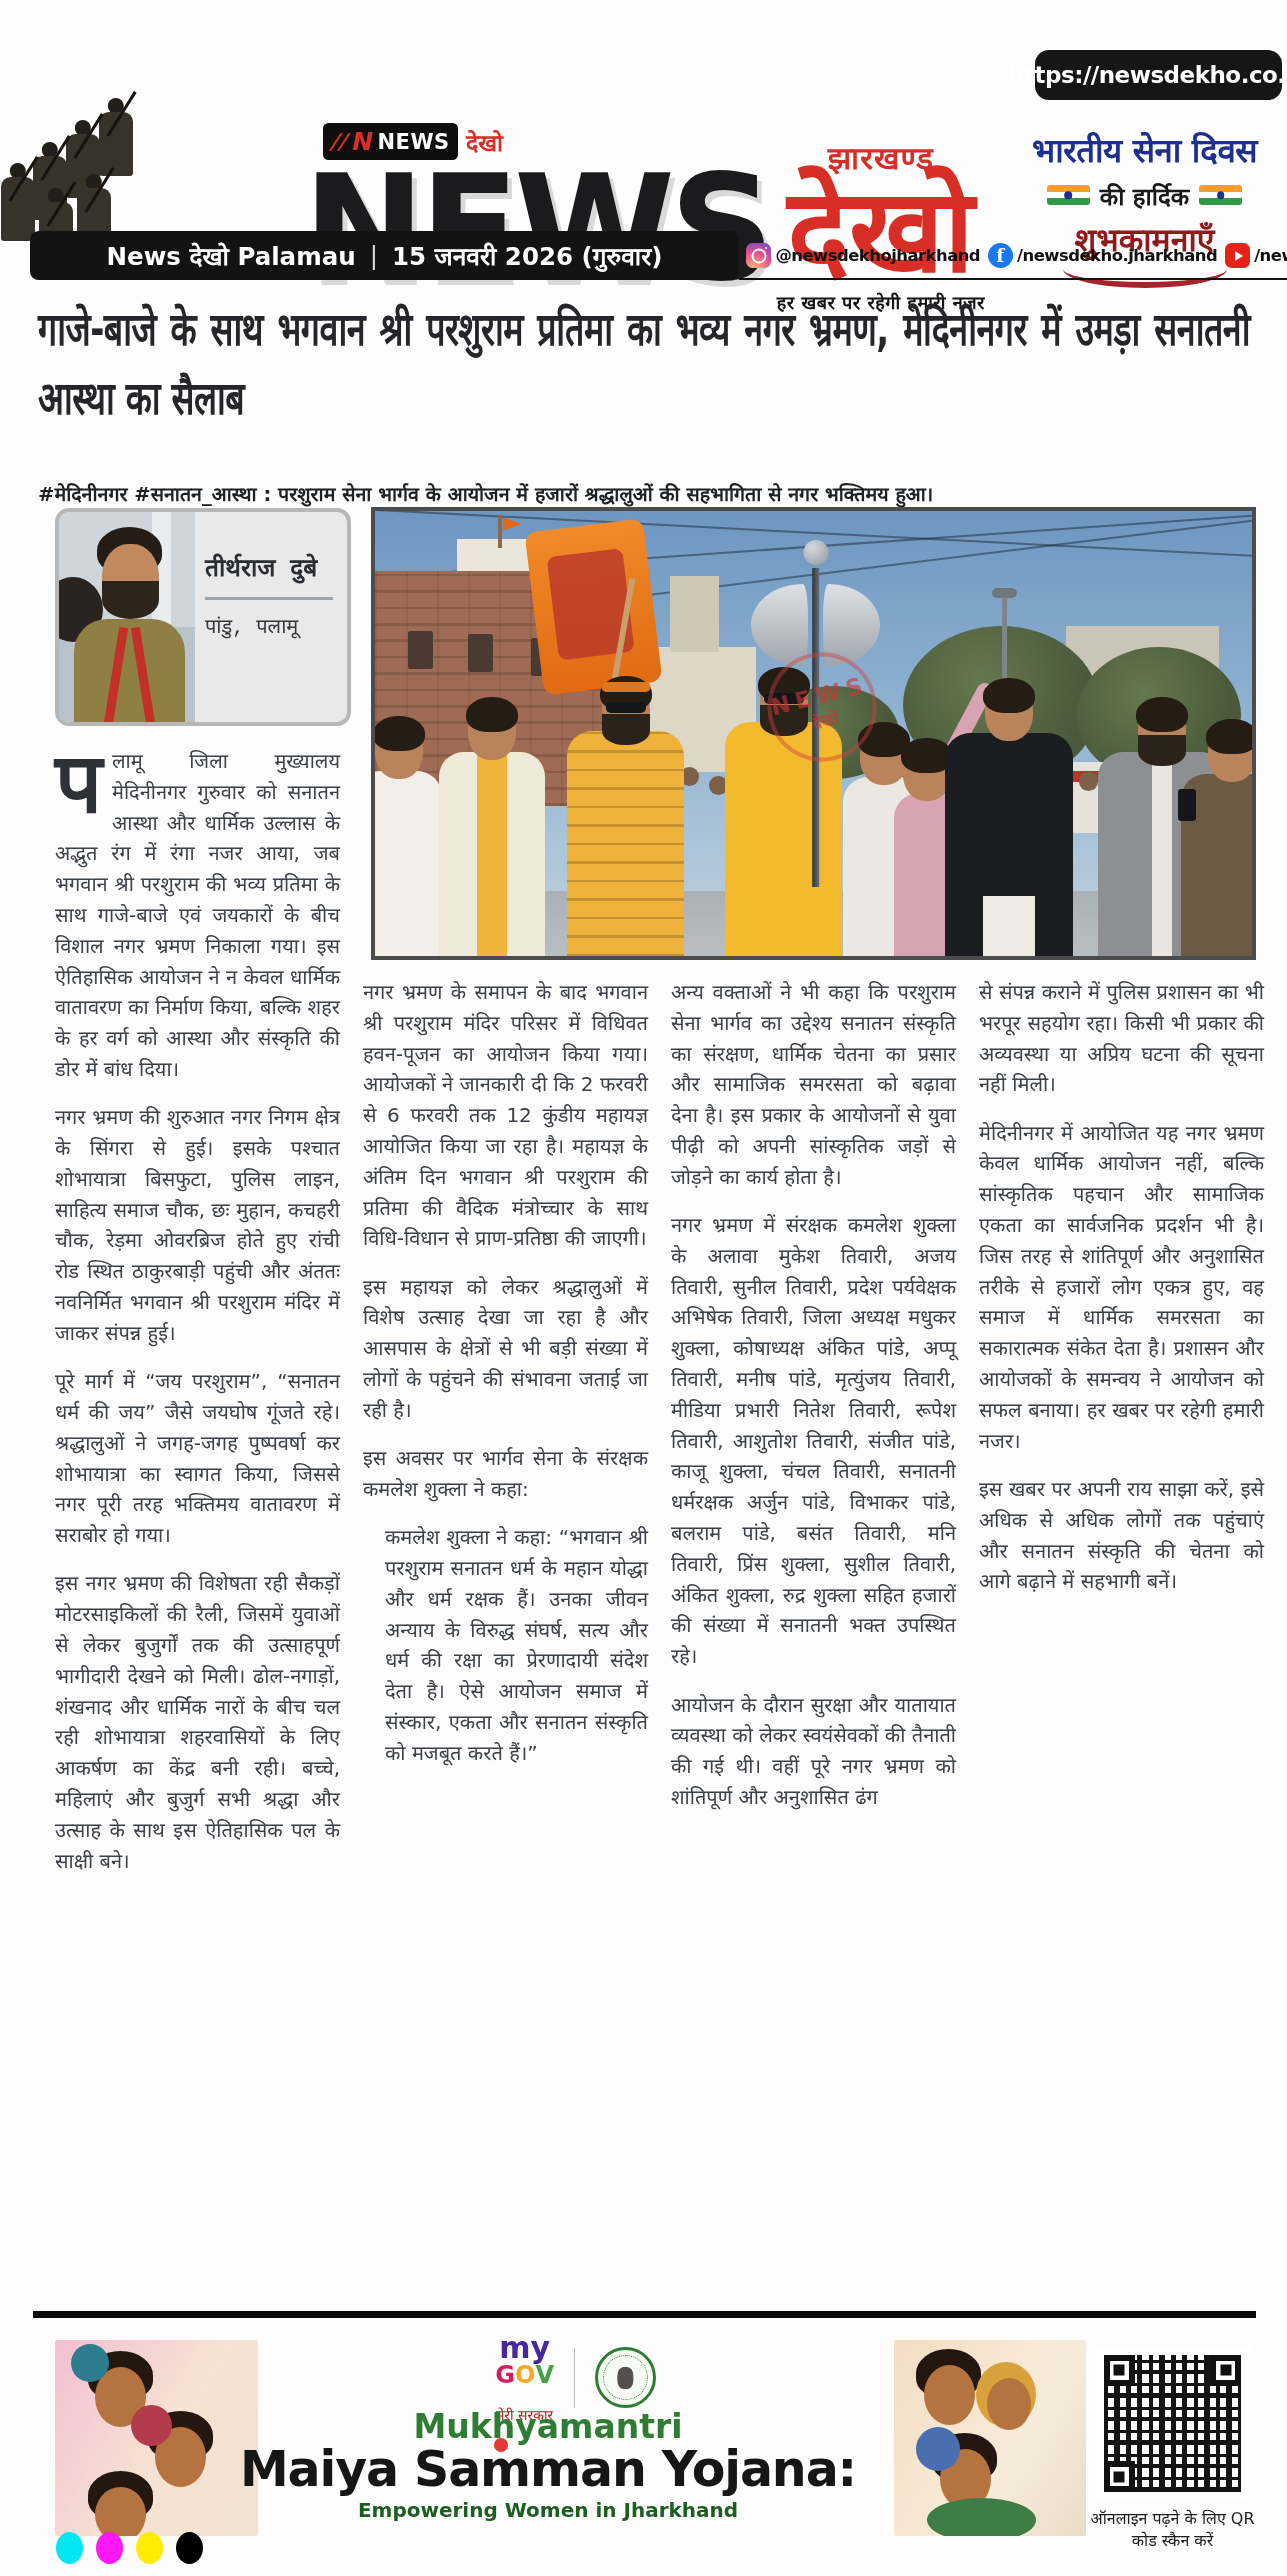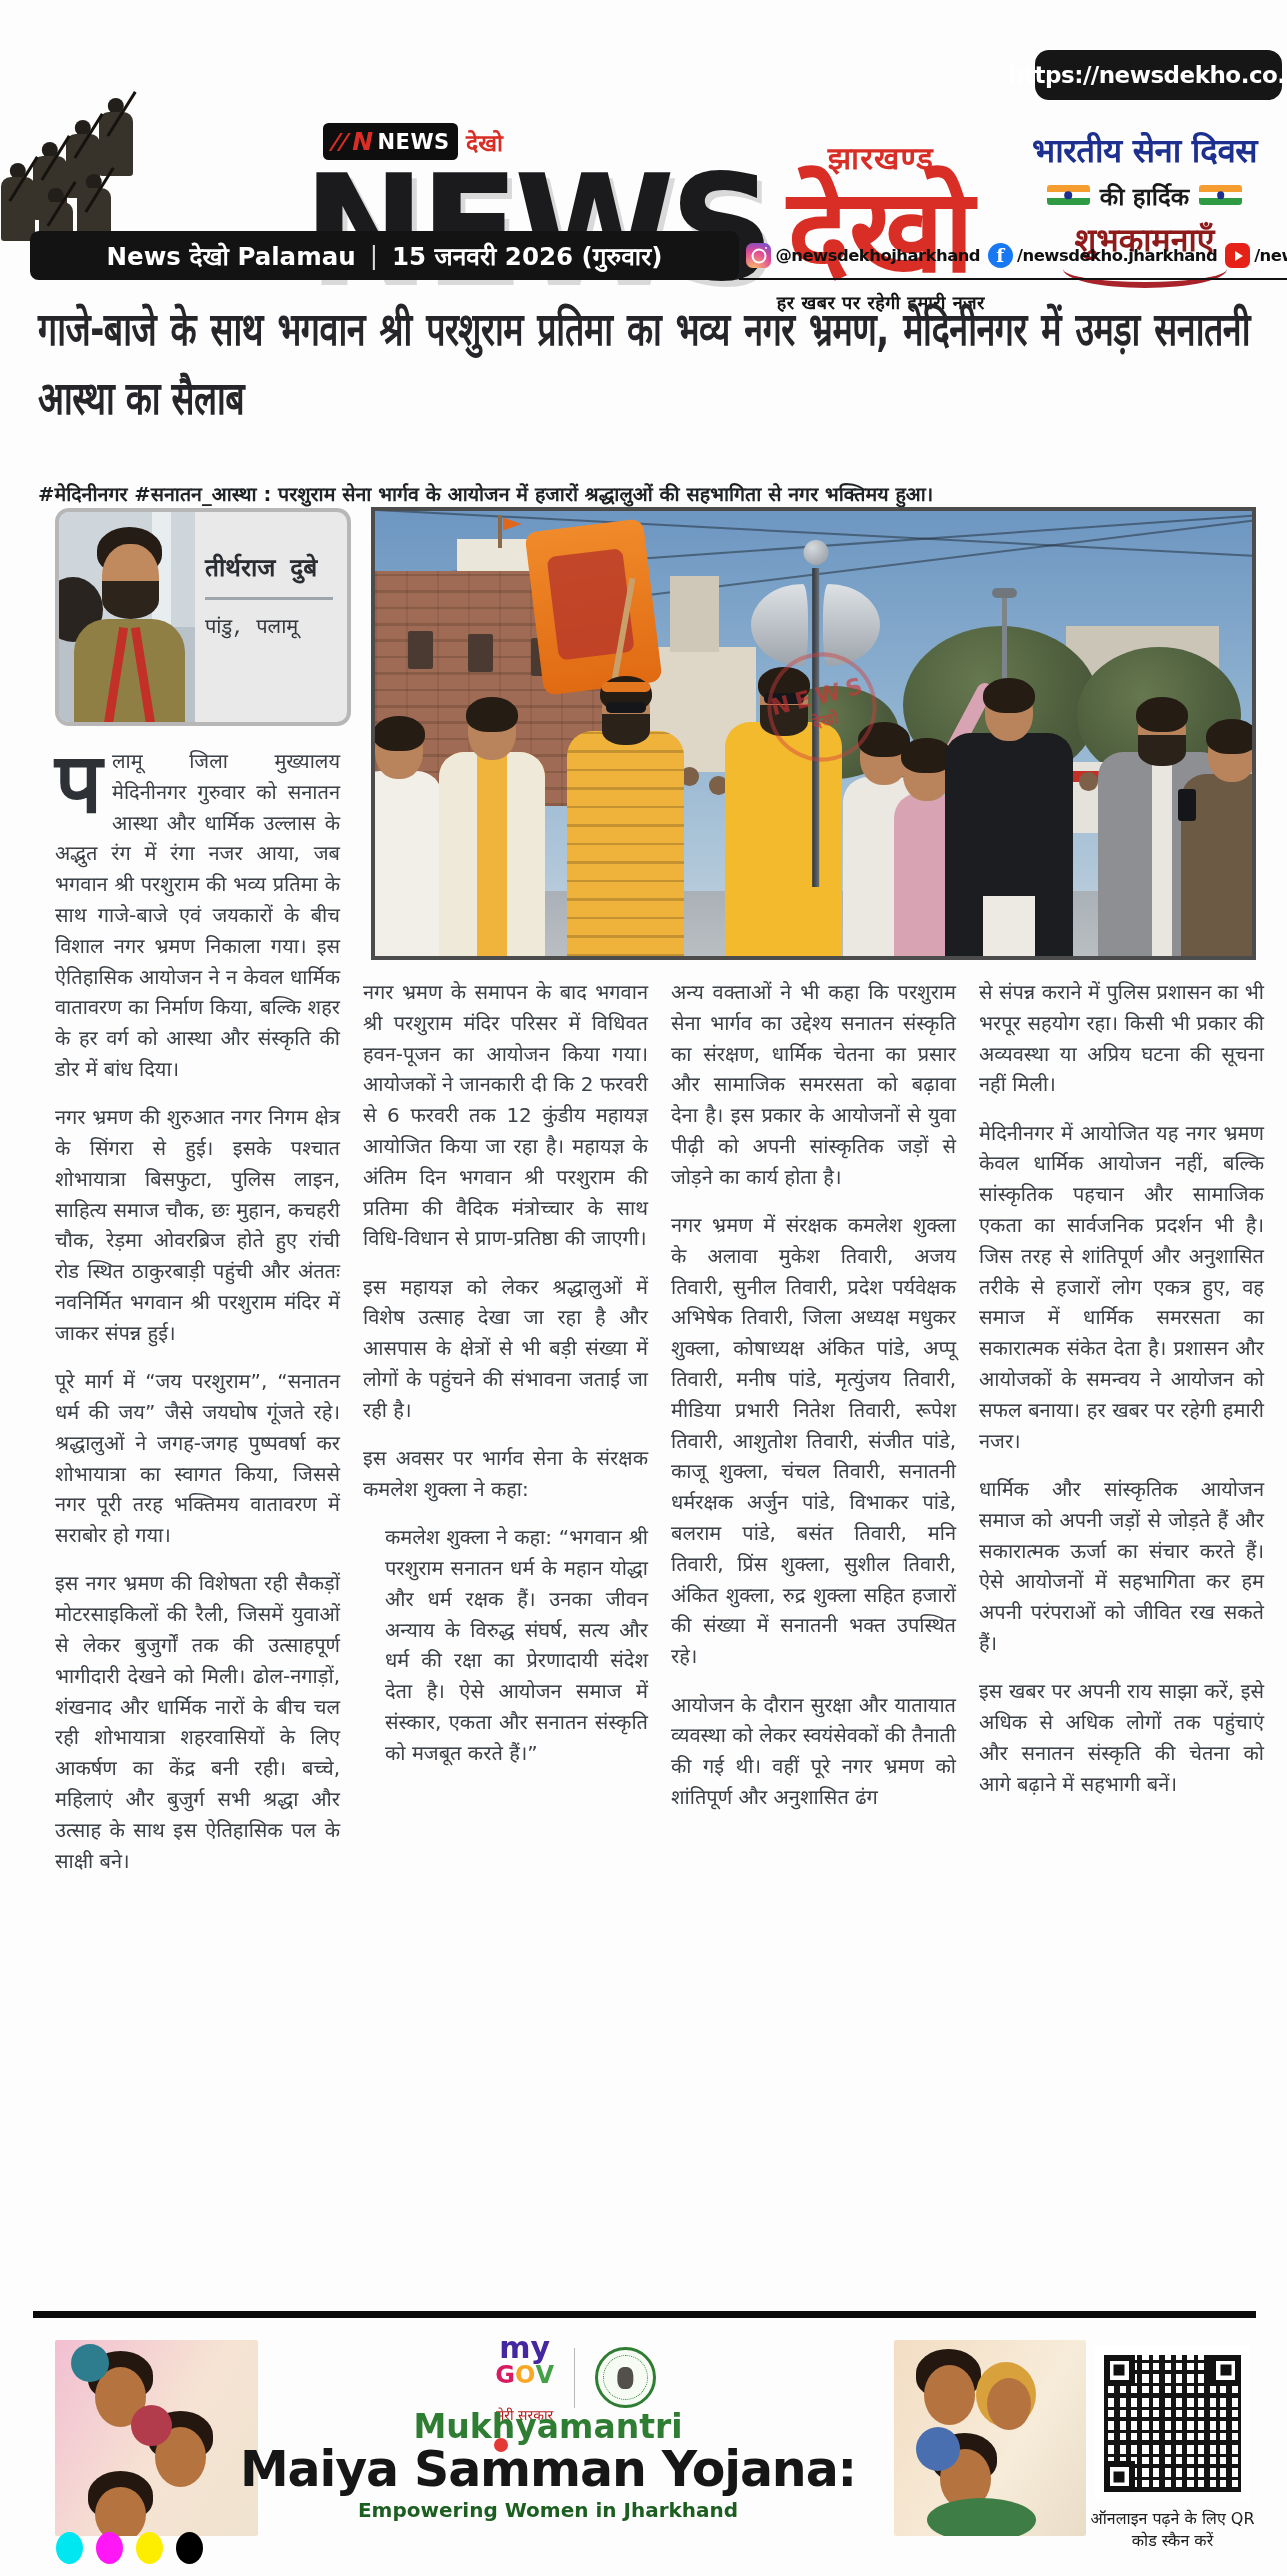--- a/index.html
+++ b/index.html
@@ -396,21 +396,20 @@
 
   <div class="col" style="left:671px;top:977px;">
     <p>अन्य वक्ताओं ने भी कहा कि परशुराम सेना भार्गव का उद्देश्य सनातन संस्कृति का संरक्षण, धार्मिक चेतना का प्रसार और सामाजिक समरसता को बढ़ावा देना है। इस प्रकार के आयोजनों से युवा पीढ़ी को अपनी सांस्कृतिक जड़ों से जोड़ने का कार्य होता है।</p>
     <p>नगर भ्रमण में संरक्षक कमलेश शुक्ला के अलावा मुकेश तिवारी, अजय तिवारी, सुनील तिवारी, प्रदेश पर्यवेक्षक अभिषेक तिवारी, जिला अध्यक्ष मधुकर शुक्ला, कोषाध्यक्ष अंकित पांडे, अप्पू तिवारी, मनीष पांडे, मृत्युंजय तिवारी, मीडिया प्रभारी नितेश तिवारी, रूपेश तिवारी, आशुतोश तिवारी, संजीत पांडे, काजू शुक्ला, चंचल तिवारी, सनातनी धर्मरक्षक अर्जुन पांडे, विभाकर पांडे, बलराम पांडे, बसंत तिवारी, मनि तिवारी, प्रिंस शुक्ला, सुशील तिवारी, अंकित शुक्ला, रुद्र शुक्ला सहित हजारों की संख्या में सनातनी भक्त उपस्थित रहे।</p>
     <p>आयोजन के दौरान सुरक्षा और यातायात व्यवस्था को लेकर स्वयंसेवकों की तैनाती की गई थी। वहीं पूरे नगर भ्रमण को शांतिपूर्ण और अनुशासित ढंग</p>
   </div>
 
   <div class="col" style="left:979px;top:977px;">
     <p>से संपन्न कराने में पुलिस प्रशासन का भी भरपूर सहयोग रहा। किसी भी प्रकार की अव्यवस्था या अप्रिय घटना की सूचना नहीं मिली।</p>
     <p>मेदिनीनगर में आयोजित यह नगर भ्रमण केवल धार्मिक आयोजन नहीं, बल्कि सांस्कृतिक पहचान और सामाजिक एकता का सार्वजनिक प्रदर्शन भी है। जिस तरह से शांतिपूर्ण और अनुशासित तरीके से हजारों लोग एकत्र हुए, वह समाज में धार्मिक समरसता का सकारात्मक संकेत देता है। प्रशासन और आयोजकों के समन्वय ने आयोजन को सफल बनाया। हर खबर पर रहेगी हमारी नजर।</p>
-    <p>धार्मिक और सांस्कृतिक आयोजन समाज को अपनी जड़ों से जोड़ते हैं और सकारात्मक ऊर्जा का संचार करते हैं। ऐसे आयोजनों में सहभागिता कर हम अपनी परंपराओं को जीवित रख सकते हैं।</p>
     <p>इस खबर पर अपनी राय साझा करें, इसे अधिक से अधिक लोगों तक पहुंचाएं और सनातन संस्कृति की चेतना को आगे बढ़ाने में सहभागी बनें।</p>
   </div>
 
   <div class="footer-rule"></div>
 
   <div class="fimg fimg-l">
     <div class="w-hairw" style="left:33px;top:11px;width:65px;height:49px;"></div>
     <div class="w-skin" style="left:40px;top:27px;width:51px;height:60px;"></div>
     <div class="w-scarf" style="left:16.4px;top:4.4px;width:38px;height:38px;background:#2e7d8f;"></div>
     <div class="w-hairw" style="left:93px;top:71px;width:65px;height:49px;"></div>

